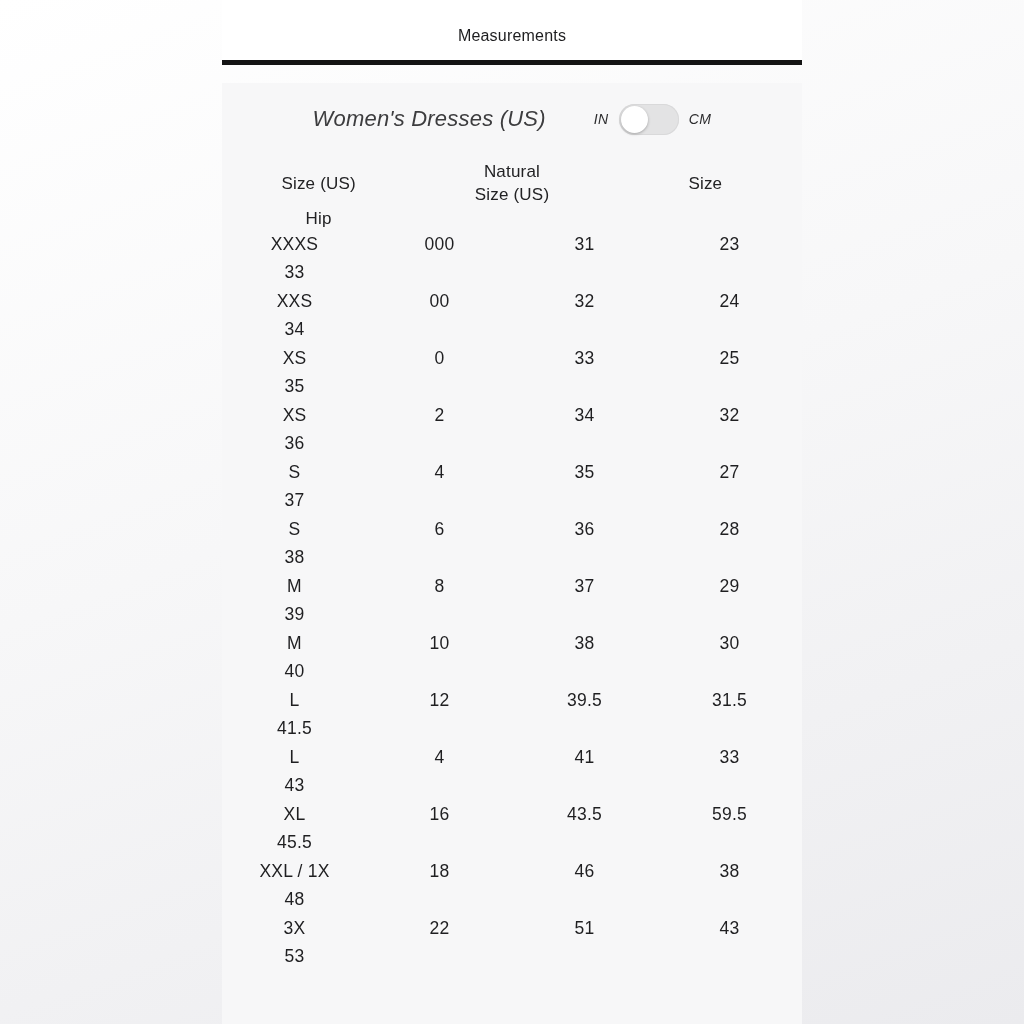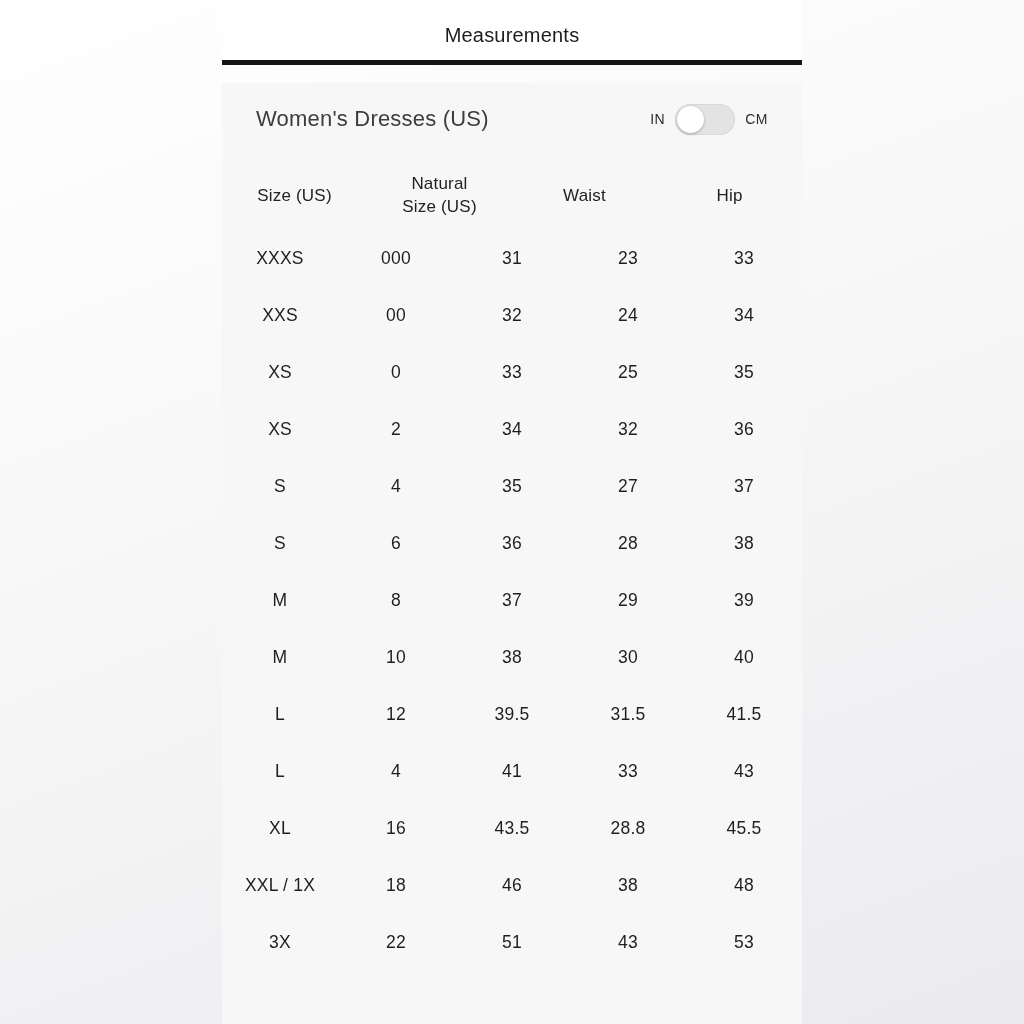--- a/index.html
+++ b/index.html
@@ -30,44 +30,45 @@
     background: #ffffff;
   }
   .tab {
     position: relative;
     flex: 1 1 50%;
     display: flex;
     align-items: center;
     justify-content: center;
     padding-top: 6px;
     cursor: pointer;
-    font-size: 20px;
+    font-size: 16px;
     letter-spacing: 0.2px;
     color: #1d1d1f;
   }
   .tab .bar {
     position: absolute;
     left: 0;
     right: 0;
     bottom: 0;
   }
   .tab .bar.active-bar { height: 5px; background: #141414; }
   .tab .bar.idle-bar   { height: 2px; background: #ababab; }
   
   .content {
     background: #f7f7f8;
     height: 959px;
   }
   .title-row {
     display: flex;
     align-items: center;
-    justify-content: space-between;
+    justify-content: center;
     padding: 0 34px;
     margin-top: 18px;
     height: 72px;
+    font-style: italic;
   }
   .panel-title {
     font-size: 22px;
     color: #3d3d3f;
     letter-spacing: 0.2px;
   }
   .toggle-group {
     display: flex;
     align-items: center;
     gap: 10px;
@@ -93,35 +94,35 @@
     top: 2px;
     width: 27px;
     height: 27px;
     border-radius: 50%;
     background: #ffffff;
     box-shadow: 0 1px 3px rgba(0,0,0,0.28);
   }
   
   .thead {
     display: grid;
-    grid-template-columns: repeat(4, 1fr);
+    grid-template-columns: repeat(3, 1fr);
     margin-top: 5px;
     height: 70px;
     align-items: center;
   }
   .hcell {
     text-align: center;
     font-size: 17px;
     line-height: 23px;
     color: #222224;
     letter-spacing: 0.2px;
   }
   .trow {
     display: grid;
-    grid-template-columns: repeat(5, 1fr);
+    grid-template-columns: repeat(4, 1fr);
     height: 57px;
     align-items: center;
   }
   .tcell {
     text-align: center;
     font-size: 17.5px;
     color: #1f1f21;
     letter-spacing: 0.2px;
   }
 </style>
@@ -153,21 +154,21 @@
 
       <div class="thead" id="thead">
           <div class="hcell">
             <div>Size (US)</div>
           </div>
           <div class="hcell">
             <div>Natural</div>
             <div>Size (US)</div>
           </div>
           <div class="hcell">
-            <div>Waist</div>
+            <div>Size</div>
           </div>
           <div class="hcell">
             <div>Hip</div>
           </div>
         </div>
       <div class="tbody" id="tbody">
           <div class="trow">
             <div class="tcell">XXXS</div>
             <div class="tcell">000</div>
             <div class="tcell">31</div>
@@ -234,21 +235,21 @@
             <div class="tcell">L</div>
             <div class="tcell">4</div>
             <div class="tcell">41</div>
             <div class="tcell">33</div>
             <div class="tcell">43</div>
           </div>
           <div class="trow">
             <div class="tcell">XL</div>
             <div class="tcell">16</div>
             <div class="tcell">43.5</div>
-            <div class="tcell">28.8</div>
+            <div class="tcell">59.5</div>
             <div class="tcell">45.5</div>
           </div>
           <div class="trow">
             <div class="tcell">XXL / 1X</div>
             <div class="tcell">18</div>
             <div class="tcell">46</div>
             <div class="tcell">38</div>
             <div class="tcell">48</div>
           </div>
           <div class="trow">

